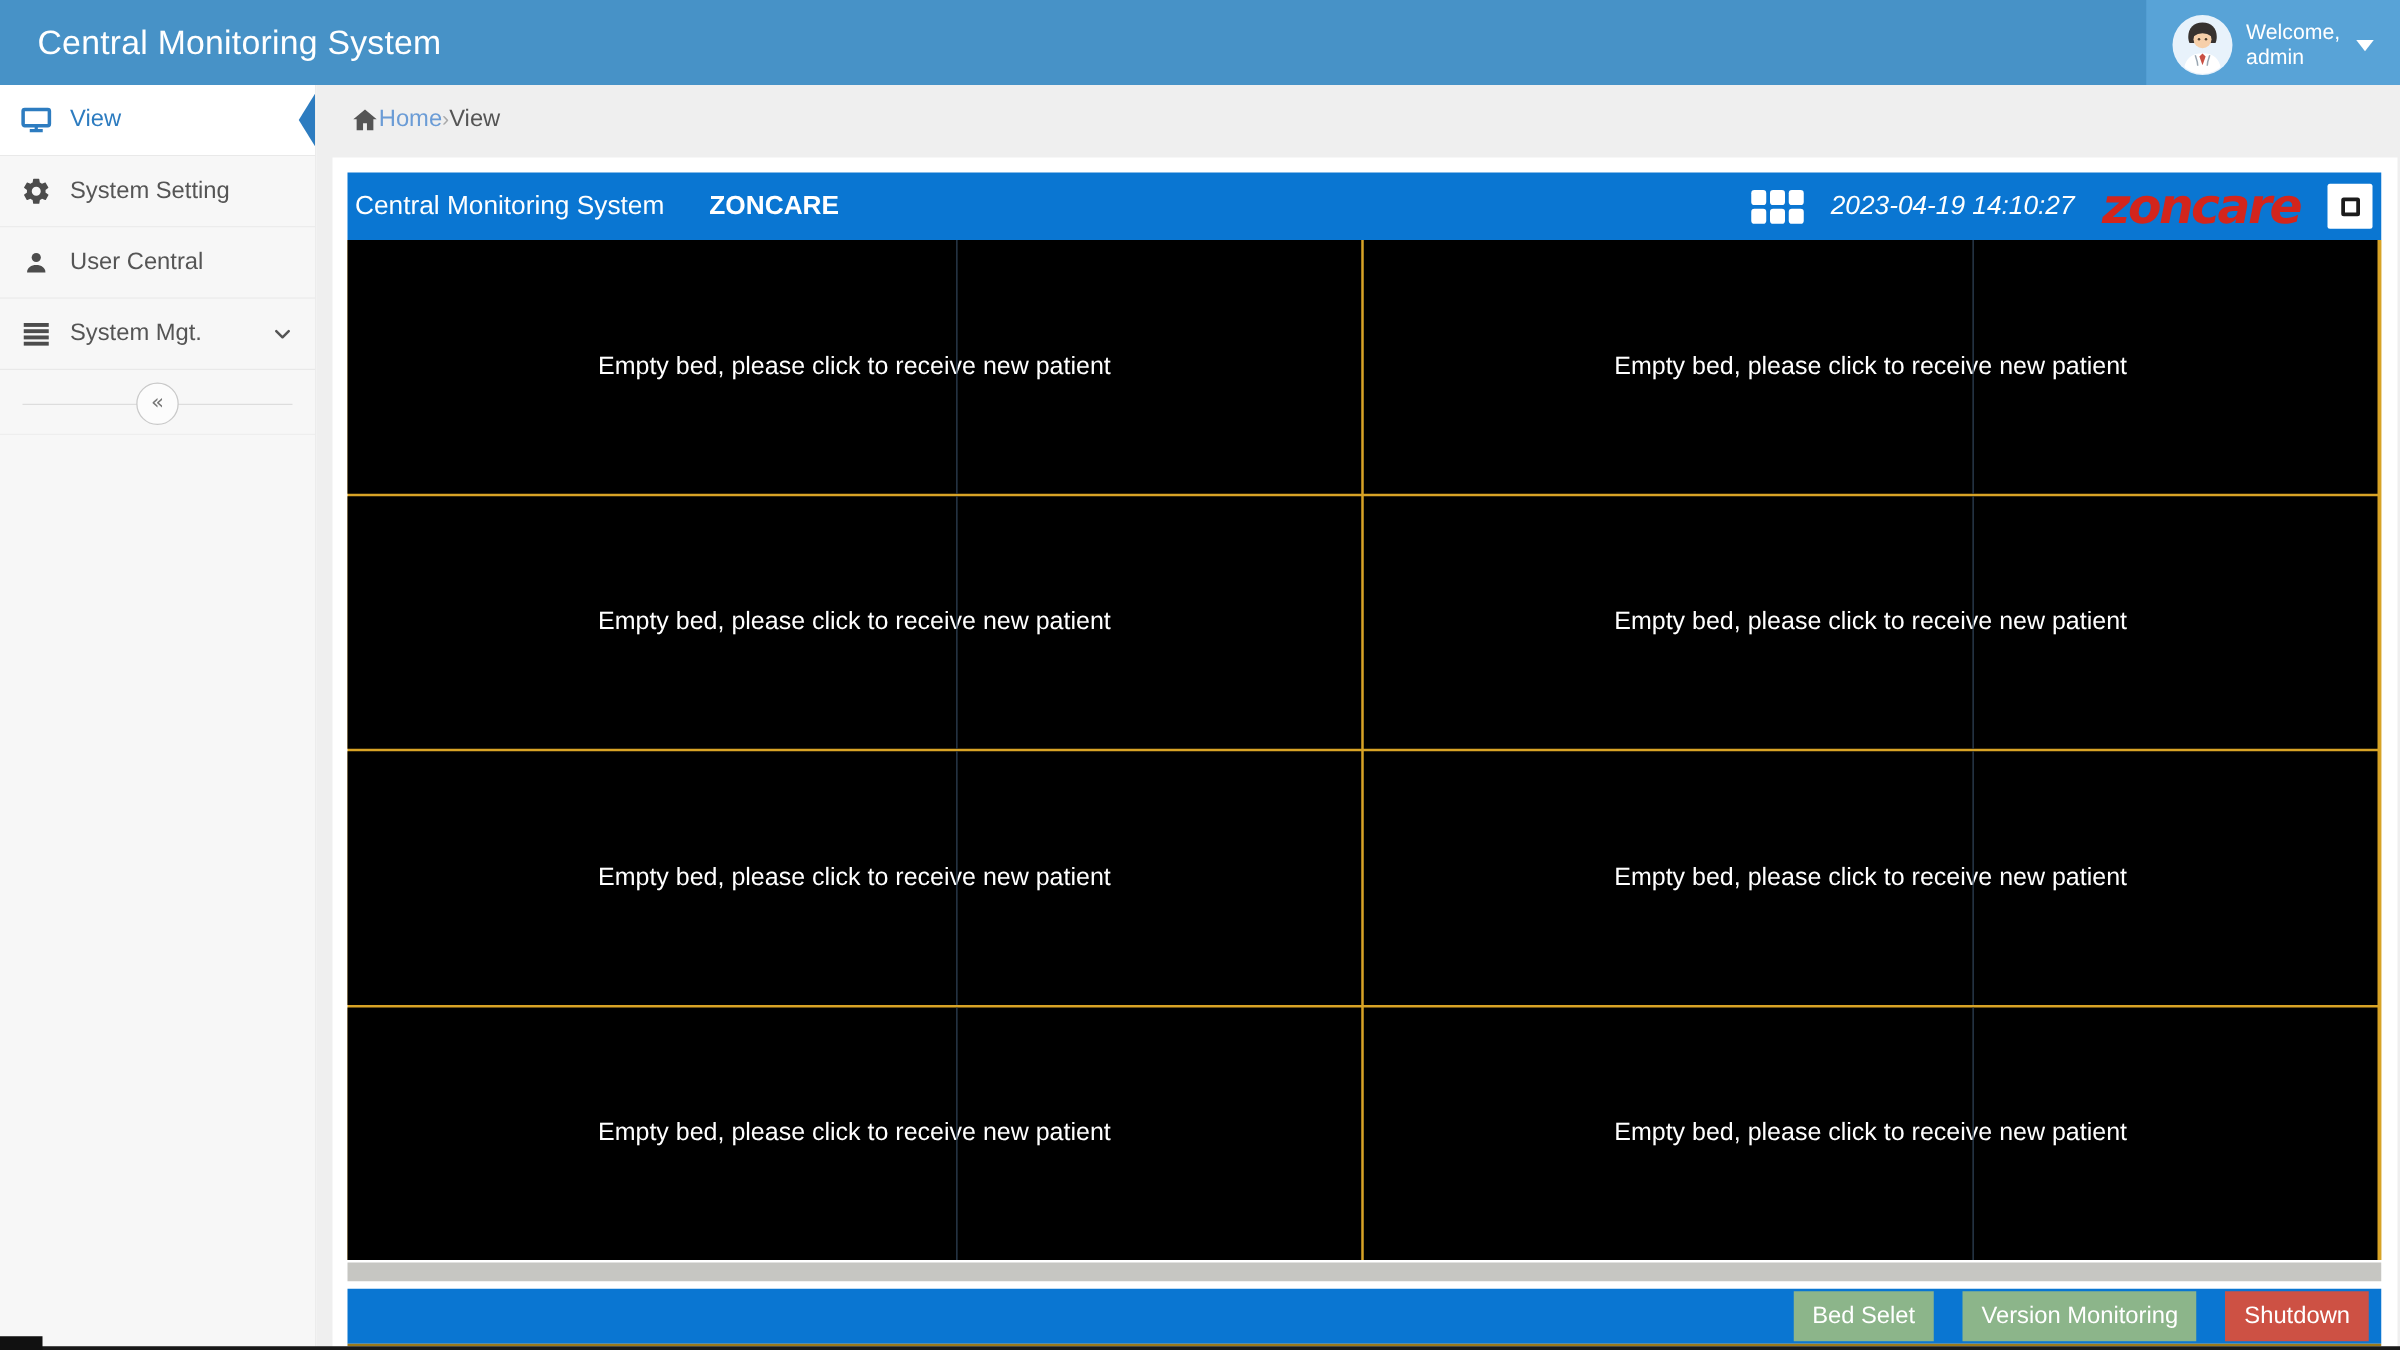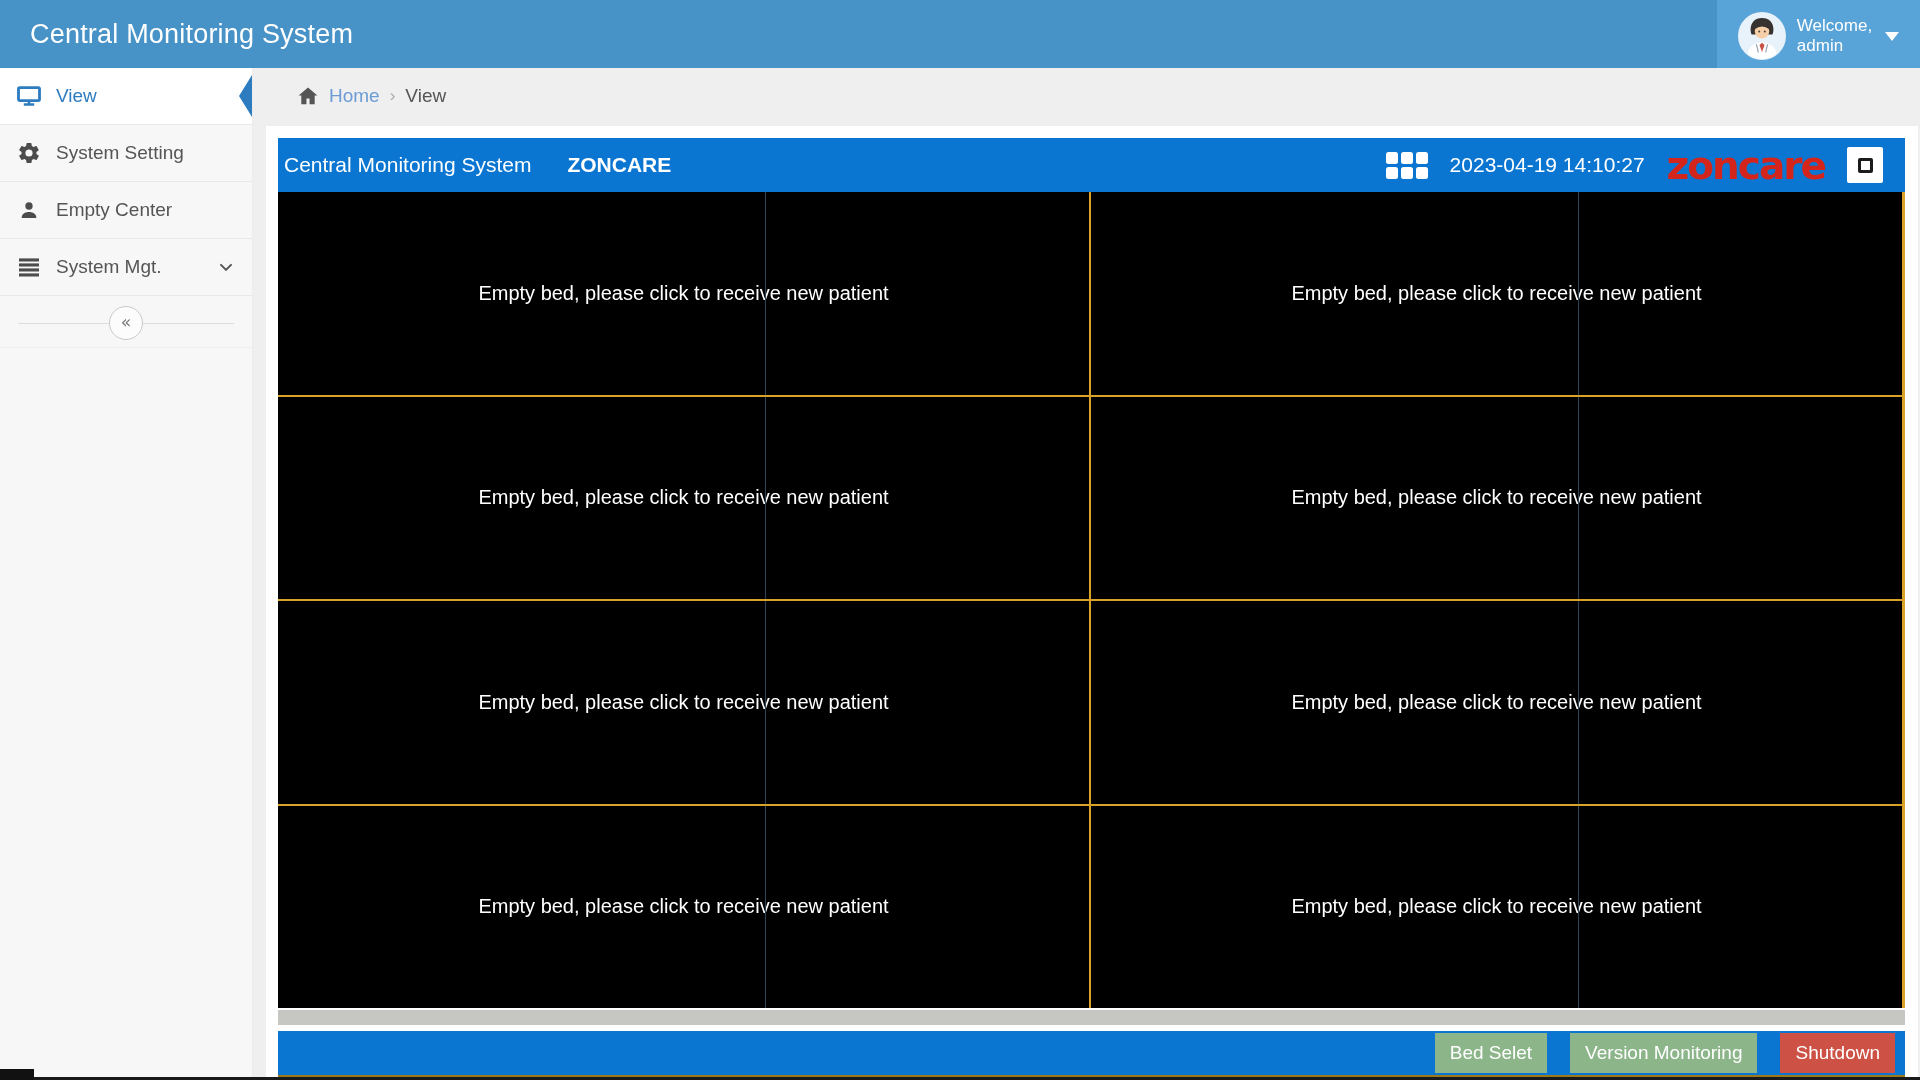--- a/index.html
+++ b/index.html
@@ -51,40 +51,40 @@
     position: absolute; left: 50%; top: 50%; transform: translate(-50%,-50%);
     width: 34px; height: 34px; border-radius: 50%; border: 1px solid #c9c9c9;
     background: #fcfcfc; color: #777; font-size: 17px; line-height: 1; cursor: pointer;
     display: flex; align-items: center; justify-content: center;
     font-family: "DejaVu Sans", sans-serif;
   }
 
   
   .content { position: absolute; left: 253px; top: 68px; right: 0; bottom: 0; background: #efefef; }
   .breadcrumb {
-    height: 55px; display: flex; align-items: center; gap: 10px;
-    padding-left: 44px; font-size: 19px;
+    height: 55px; display: flex; align-items: center; 
+    padding-left: 28px; font-size: 19px;
   }
   .bc-home-icon { color: #555; display: flex; cursor: pointer; }
   .bc-home { color: #6b9cd6; cursor: pointer; }
   .bc-sep { color: #a9a9a9; font-size: 17px; }
   .bc-current { color: #555; }
 
   
   .card { position: absolute; left: 13px; top: 58px; right: 2px; bottom: 0; background: #ffffff; }
   .monitor-window { position: absolute; left: 12px; top: 12px; width: 1627px; height: 940px; }
 
   .win-titlebar {
     position: absolute; left: 0; top: 0; width: 1627px; height: 54px;
     background: var(--titlebar_blue, #0a76d2);
     display: flex; align-items: center; color: #fff;
   }
   .win-title { margin-left: 6px; font-size: 21px; }
   .win-brand { margin-left: 36px; font-size: 21px; font-weight: 700; }
-  .win-right { margin-left: auto; display: flex; align-items: center; gap: 22px; margin-right: 22px; }
+  .win-right { margin-left: auto; display: flex; align-items: center; gap: 22px; margin-right: 7px; font-style: italic; }
   .grid-layout-icon { display: grid; grid-template-columns: repeat(3, 12px); grid-auto-rows: 12px; gap: 3px; cursor: pointer; }
   .grid-layout-icon span { background: #fff; border-radius: 2.5px; }
   .win-time { font-size: 21px; }
   .win-logo {
     font-family: "DejaVu Sans", sans-serif;
     font-size: 39px; font-weight: 800; letter-spacing: -2px;
     color: var(--logo_red, #d3251c); text-transform: lowercase; line-height: 1;
   }
   .max-btn {
     width: 36px; height: 36px; background: #fff; border: none; border-radius: 2px;
@@ -178,21 +178,21 @@
         </span>
         <span class="side-label">System Setting</span>
       </div>
       <div class="side-item">
         <span class="side-icon">
           <svg viewBox="0 0 24 24" width="22" height="22" fill="currentColor">
             <circle cx="12" cy="7.6" r="4"></circle>
             <path d="M4 20.4c0-4 3.6-6.3 8-6.3s8 2.3 8 6.3v.4H4z"></path>
           </svg>
         </span>
-        <span class="side-label">Empty Center</span>
+        <span class="side-label">User Central</span>
       </div>
       <div class="side-item">
         <span class="side-icon">
           <svg viewBox="0 0 24 24" width="24" height="24" fill="currentColor">
             <rect x="2" y="3.4" width="20" height="3.1"></rect>
             <rect x="2" y="8.4" width="20" height="3.1"></rect>
             <rect x="2" y="13.4" width="20" height="3.1"></rect>
             <rect x="2" y="18.4" width="20" height="3.1"></rect>
           </svg>
         </span>

